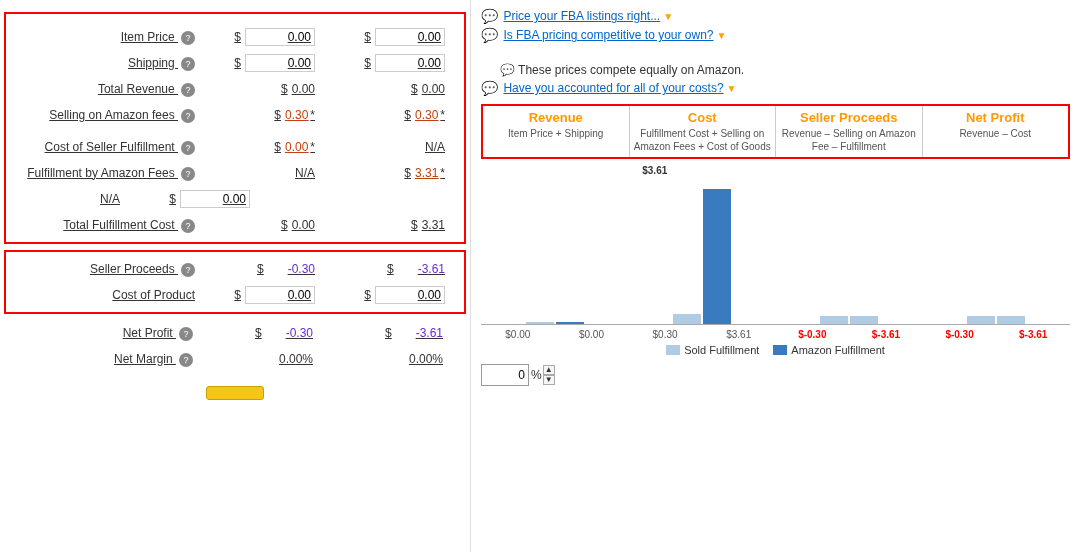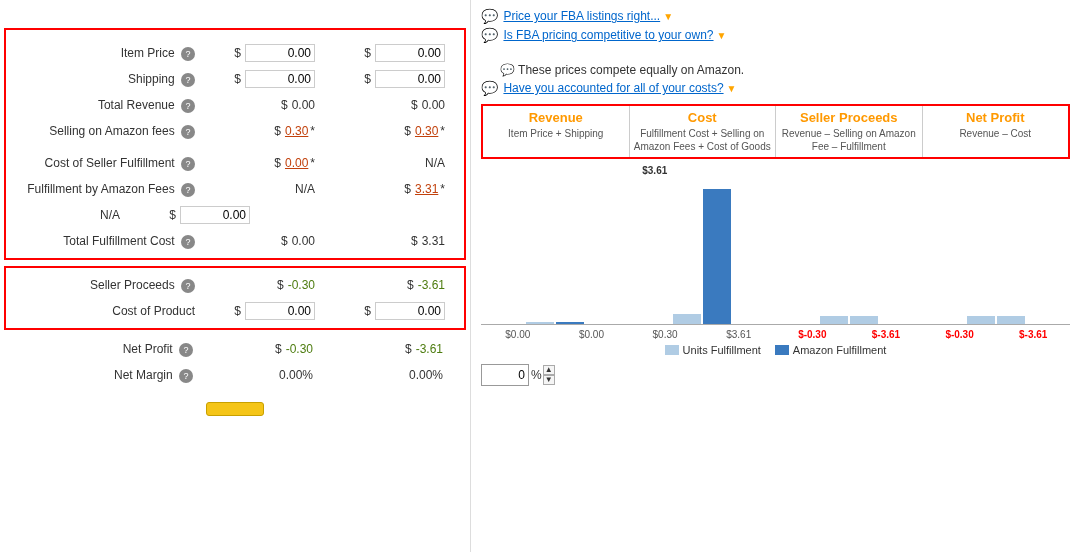--- a/index.html
+++ b/index.html
@@ -1,41 +1,41 @@
 <!DOCTYPE html>
 <html><head>
   <meta charset="utf-8">
   <style>
     * { box-sizing: border-box; margin: 0; padding: 0; }
     body { font-family: Arial, sans-serif; font-size: 12px; background: #fff; color: #333; width: 1080px; height: 552px; overflow: hidden; }
 
     .main-container { display: flex; width: 1080px; height: 552px; }
 
     
-    .left-panel { width: 470px; padding: 24px 4px; flex-shrink: 0; }
+    .left-panel { width: 470px; padding: 8px 4px; flex-shrink: 0; text-decoration: underline; }
 
     .col-headers { display: flex; margin-bottom: 4px; }
     .col-headers .spacer { width: 200px; }
     .col-header { width: 130px; text-align: center; font-weight: bold; font-size: 12px; }
 
     .section-title { font-weight: bold; font-size: 12px; margin: 6px 0 4px 0; }
 
     .red-box { border: 2px solid red; padding: 4px 0; margin-bottom: 6px; }
     .red-box2 { border: 2px solid red; padding: 4px 0; margin-bottom: 6px; }
 
     .row { display: flex; align-items: center; height: 26px; }
     .row-label { width: 195px; text-align: right; padding-right: 6px; font-size: 12px; color: #333; }
     .row-label .info-icon { display: inline-block; width: 14px; height: 14px; background: #888; border-radius: 50%; color: white; font-size: 9px; text-align: center; line-height: 14px; margin-left: 3px; cursor: pointer; }
     .cell { width: 130px; display: flex; align-items: center; justify-content: flex-end; padding-right: 16px; font-size: 12px; }
     .cell .dollar { margin-right: 4px; color: #333; }
     .cell input { width: 70px; text-align: right; border: 1px solid #ccc; font-size: 12px; padding: 1px 3px; }
     .cell .link-val { color: #c2410c; text-decoration: underline; }
     .cell .asterisk { color: #333; margin-left: 2px; }
     .cell .na { color: #333; }
-    .cell .red-val { color: #4d7c0f; }
+    .cell .red-val { color: #6d28d9; margin-left: 20px; }
 
     .net-profit-section { margin-top: 6px; }
 
     .calculate-row { text-align: center; margin-top: 10px; }
     .calculate-btn { background: #f5c518; border: 1px solid #c8a000; padding: 6px 28px; font-size: 13px; cursor: pointer; border-radius: 3px; font-weight: bold; }
 
     
     .right-panel { flex: 1; padding: 8px 10px; border-left: 1px solid #ddd; }
 
     .links-section { margin-bottom: 8px; }
@@ -357,21 +357,21 @@
         <span class="chart-x-label">$3.61</span>
         <span class="chart-x-label red-text">$-0.30</span>
         <span class="chart-x-label red-text">$-3.61</span>
         <span class="chart-x-label red-text">$-0.30</span>
         <span class="chart-x-label red-text">$-3.61</span>
       </div>
 
       <div class="legend" style="margin-top:4px; justify-content:center;">
         <div class="legend-item">
           <span class="legend-box" style="background:#b0cce4;"></span>
-          <span>Units Fulfillment</span>
+          <span>Sold Fulfillment</span>
         </div>
         <div class="legend-item">
           <span class="legend-box" style="background:#3a7abf;"></span>
           <span>Amazon Fulfillment</span>
         </div>
       </div>
     </div>
 
     <div class="bottom-inputs">
       <div class="input-row">

